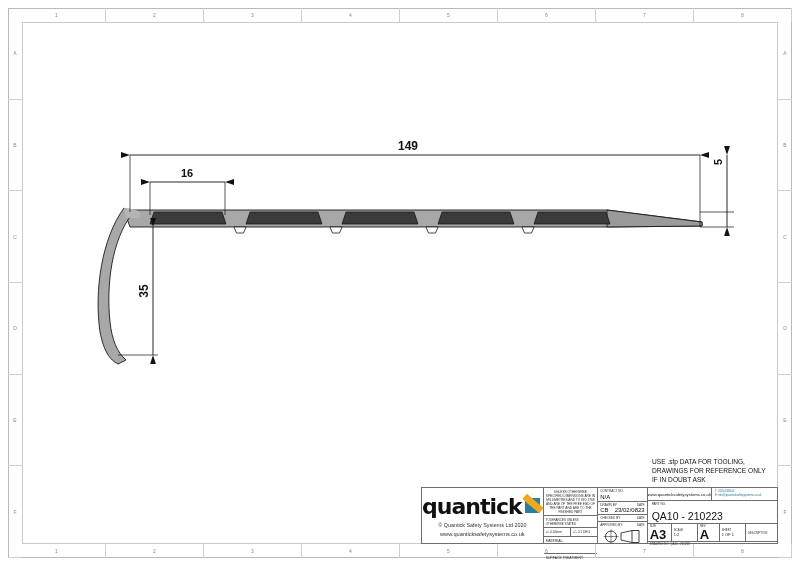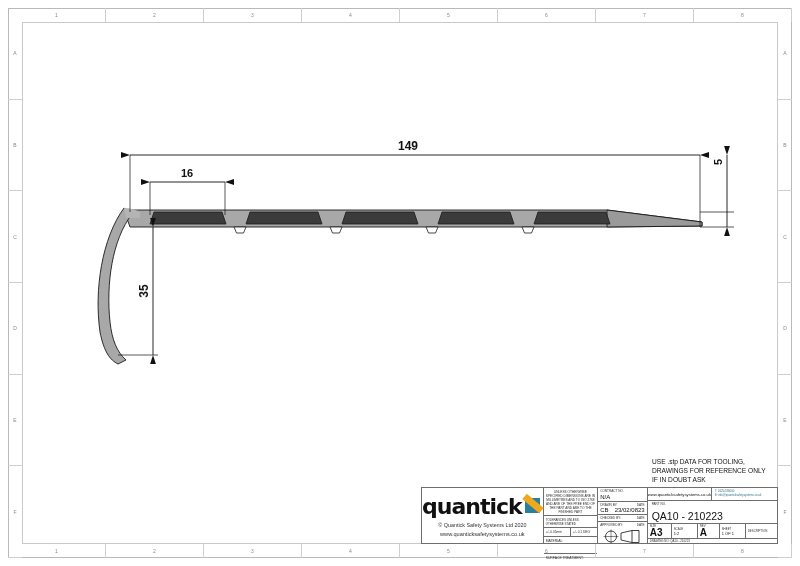--- a/index.html
+++ b/index.html
@@ -75,21 +75,21 @@
   .r-contact{width:62px;display:flex;flex-direction:column;justify-content:center;
              padding-left:3px;font-size:2.8px;color:#2e6f86;line-height:1.4;}
   .r-part{flex:1;border-bottom:1px solid #6e6e6e;padding:1px 4px;}
   .r-part-lbl{font-size:3.1px;color:#333;}
   .r-part-val{font-size:10.5px;color:#111;margin-top:4px;}
   .r-bot{height:19px;display:flex;flex-direction:column;}
   .r-meta{flex:1;display:flex;border-bottom:1px solid #6e6e6e;}
   .m-cell{border-right:1px solid #6e6e6e;box-sizing:border-box;padding:0 2px;
           display:flex;flex-direction:column;justify-content:center;}
   .m-lbl{font-size:2.9px;color:#333;}
-  .m-val{font-size:10px;font-weight:bold;color:#111;line-height:1;}
+  .m-val{font-size:13px;font-weight:bold;color:#111;line-height:1;}
   .m-val-s{font-size:4px;color:#111;}
   .r-dno{height:6px;font-size:2.9px;padding-left:2px;display:flex;align-items:center;color:#333;}
 </style>
 </head>
 <body>
 
 <div id="sheet">
 
   <div class="outer-border"></div>
   <div class="inner-border"></div>

